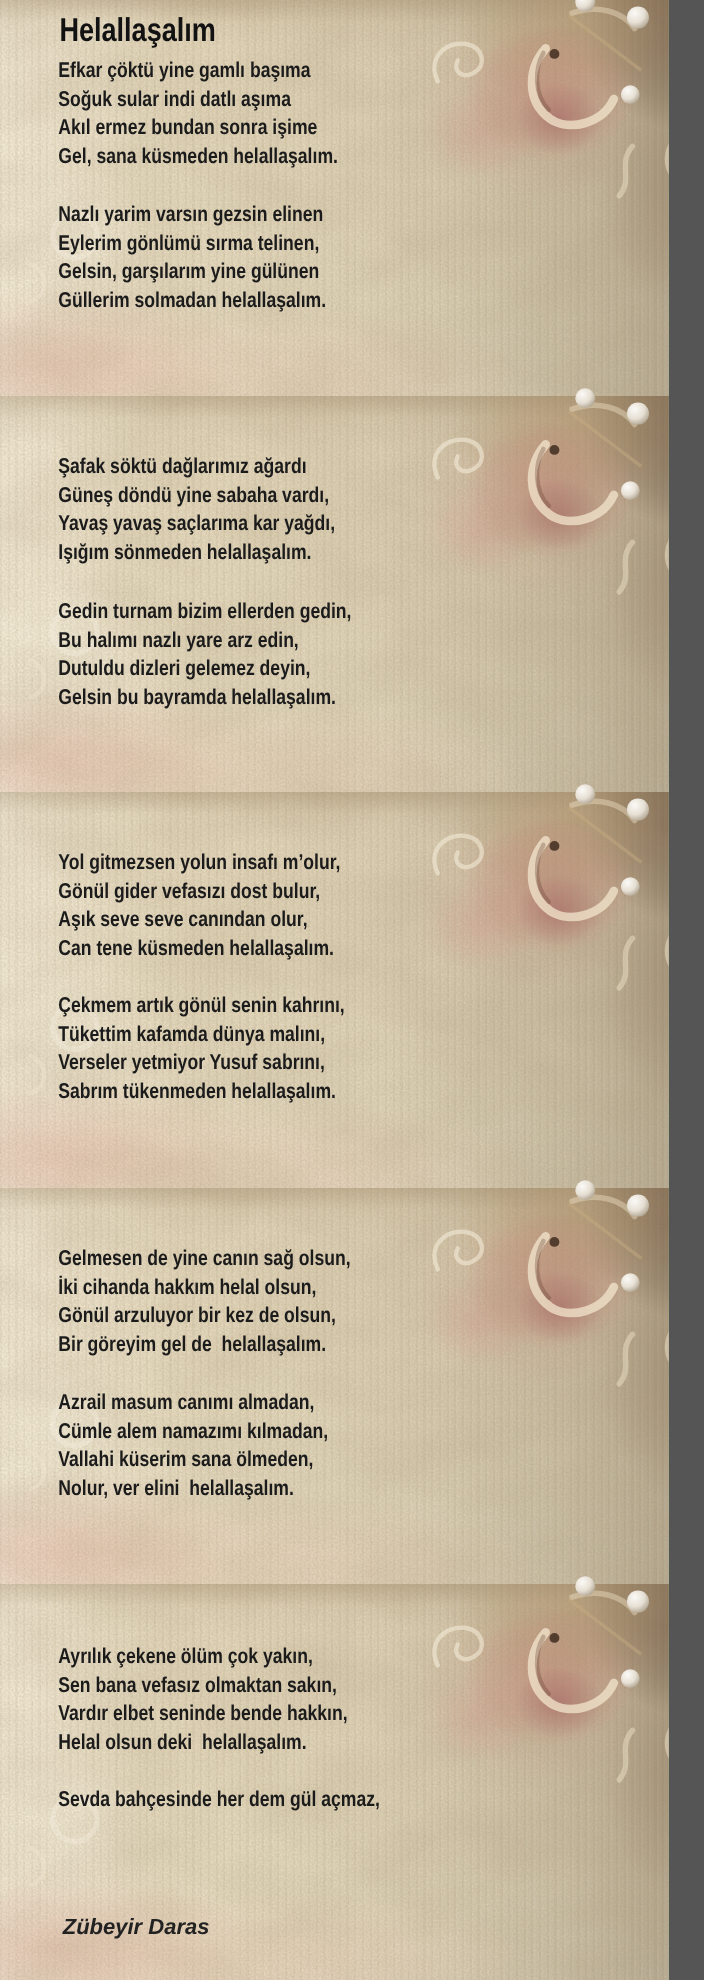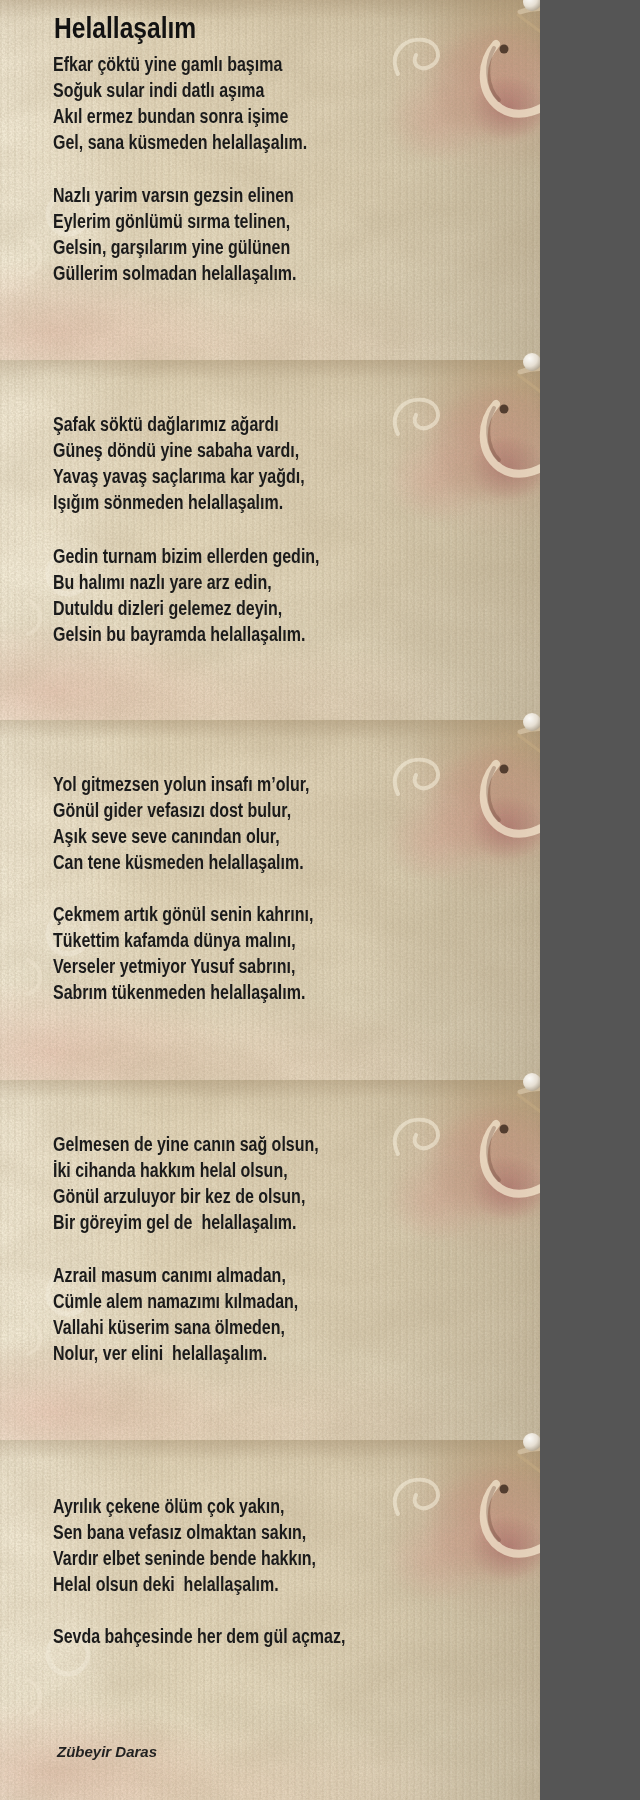--- a/index.html
+++ b/index.html
@@ -1,18 +1,18 @@
 <!DOCTYPE html>
 <html lang="tr"><head>
 <meta charset="utf-8">
 <style>
   html,body{margin:0;padding:0;background:#555;}
   .page{
     position:relative;
-    width:540px;height:1800px;
+    width:608px;height:1800px;
     overflow:hidden;
     background:#86efac;
     font-family:"Liberation Sans","DejaVu Sans",sans-serif;
   }
   
   .bg{position:absolute;inset:0;}
   .tile{
     width:640px;height:360px;
     background-image:
       radial-gradient(55px 45px at 508px 108px, rgba(158,84,88,0.50), rgba(158,84,88,0) 72%),
@@ -42,21 +42,21 @@
   .stanza{position:absolute;left:53px;margin:0;
     transform:scaleX(0.82);transform-origin:0 0;}
   .line{
     margin:0;font-size:19.5px;font-weight:700;color:#1b1b1b;
     line-height:26px;white-space:pre-wrap;
   }
   .s1{top:51px}.s2{top:182px}.s3{top:411px}.s4{top:543px}.s5{top:771px}
   .s6{top:901px}.s7{top:1131px}.s8{top:1262px}.s9{top:1493px}.s10{top:1623px}
   .poem-author{
     position:absolute;left:57px;top:1739px;margin:0;
-    font-size:15px;font-style:italic;font-weight:700;color:#222;
+    font-size:20px;font-style:italic;font-weight:700;color:#222;
     line-height:26px;white-space:pre-wrap;
   }
 </style>
 </head>
 <body>
 
 <div class="page">
 
   <div class="bg">
     <div class="tile"></div>

